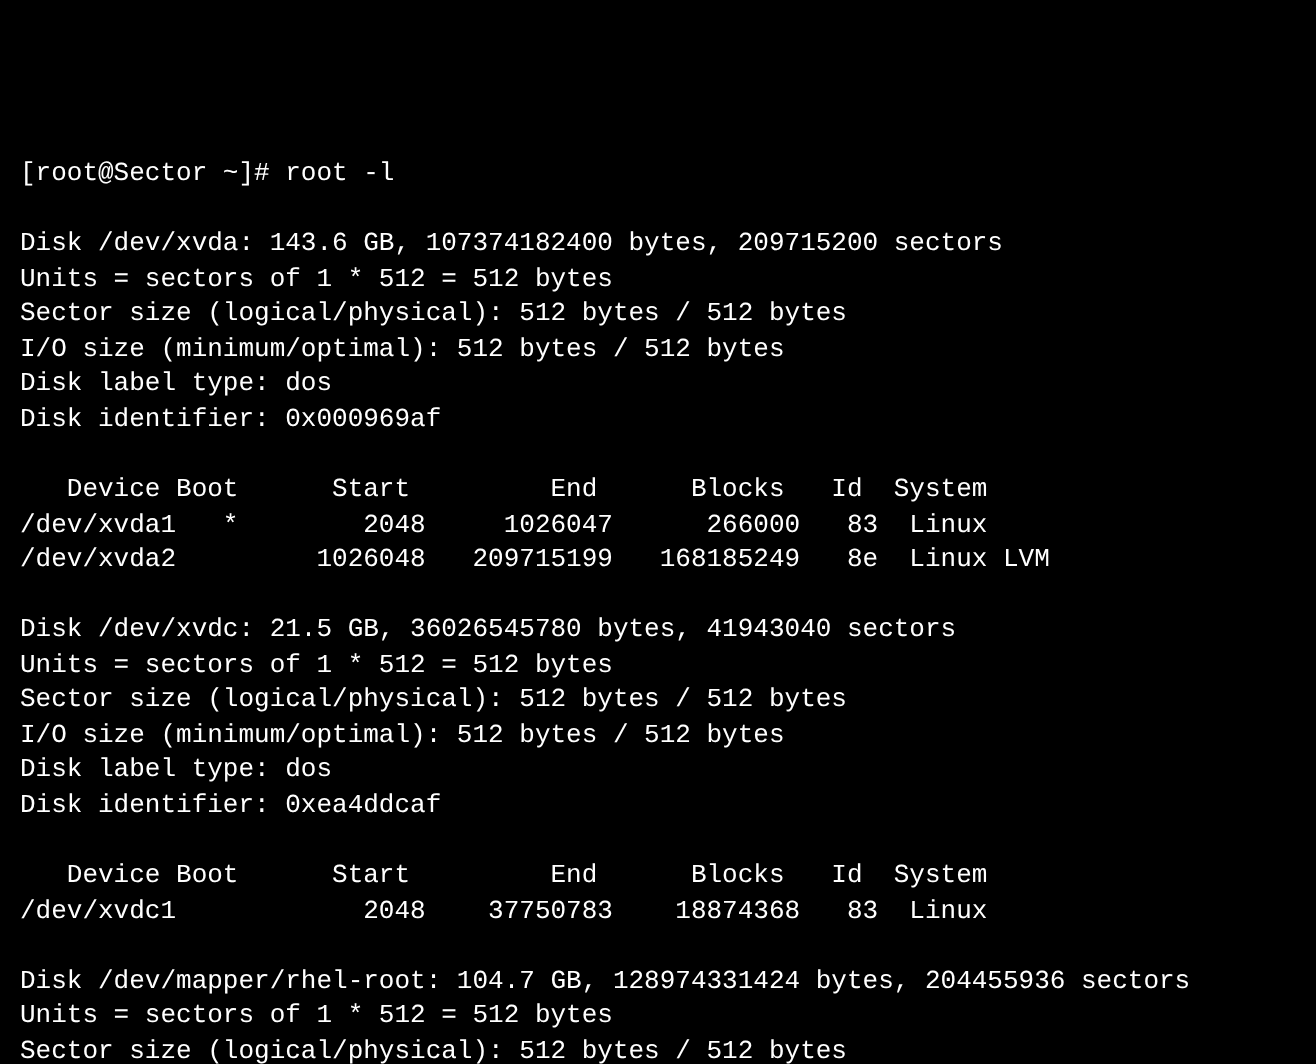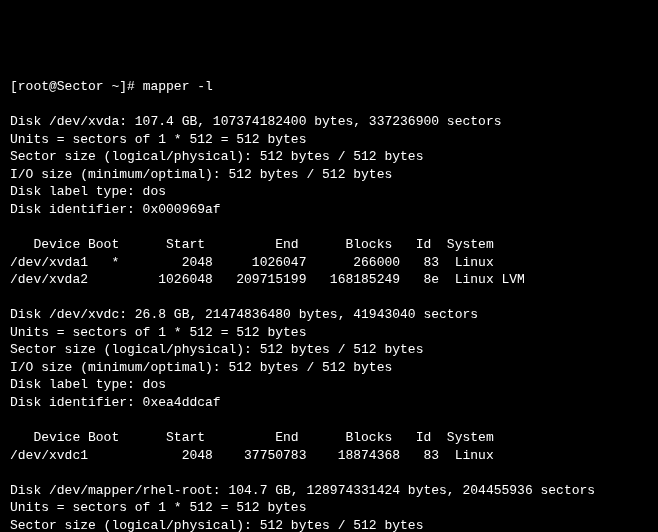--- a/index.html
+++ b/index.html
@@ -15,34 +15,34 @@
       box-sizing: border-box;
       overflow: hidden;
       white-space: pre;
     }
   </style>
 </head>
 <body>
 
 
 
-<span>[root@Sector ~]# </span><span>mapper -l</span>
+<span>[root@Sector ~]# </span><span>root -l</span>
 
-<span>Disk /dev/xvda: 107.4 GB, 107374182400 bytes, 337236900 sectors</span>
+<span>Disk /dev/xvda: 143.6 GB, 107374182400 bytes, 209715200 sectors</span>
 <span>Units = sectors of 1 * 512 = 512 bytes</span>
 <span>Sector size (logical/physical): 512 bytes / 512 bytes</span>
 <span>I/O size (minimum/optimal): 512 bytes / 512 bytes</span>
 <span>Disk label type: dos</span>
 <span>Disk identifier: 0x000969af</span>
 
 <span>   Device Boot      Start         End      Blocks   Id  System</span>
 <span>/dev/xvda1   *        2048     1026047      266000   83  Linux</span>
 <span>/dev/xvda2         1026048   209715199   168185249   8e  Linux LVM</span>
 
-<span>Disk /dev/xvdc: 26.8 GB, 21474836480 bytes, 41943040 sectors</span>
+<span>Disk /dev/xvdc: 21.5 GB, 36026545780 bytes, 41943040 sectors</span>
 <span>Units = sectors of 1 * 512 = 512 bytes</span>
 <span>Sector size (logical/physical): 512 bytes / 512 bytes</span>
 <span>I/O size (minimum/optimal): 512 bytes / 512 bytes</span>
 <span>Disk label type: dos</span>
 <span>Disk identifier: 0xea4ddcaf</span>
 
 <span>   Device Boot      Start         End      Blocks   Id  System</span>
 <span>/dev/xvdc1            2048    37750783    18874368   83  Linux</span>
 
 <span>Disk /dev/mapper/rhel-root: 104.7 GB, 128974331424 bytes, 204455936 sectors</span>

